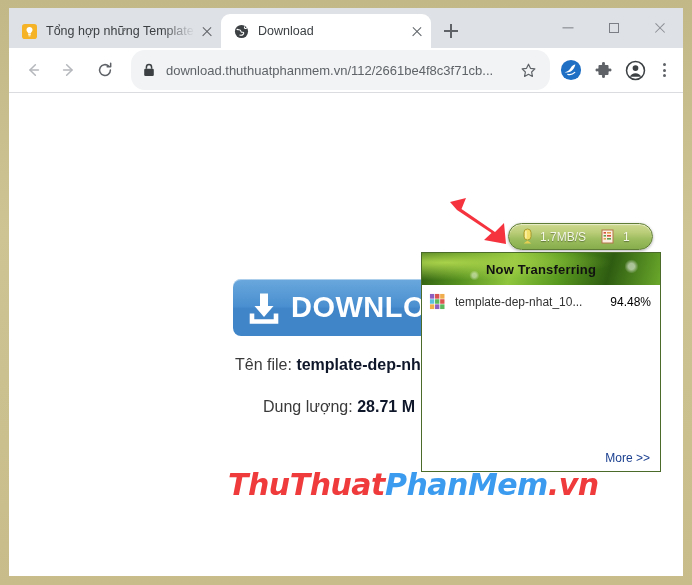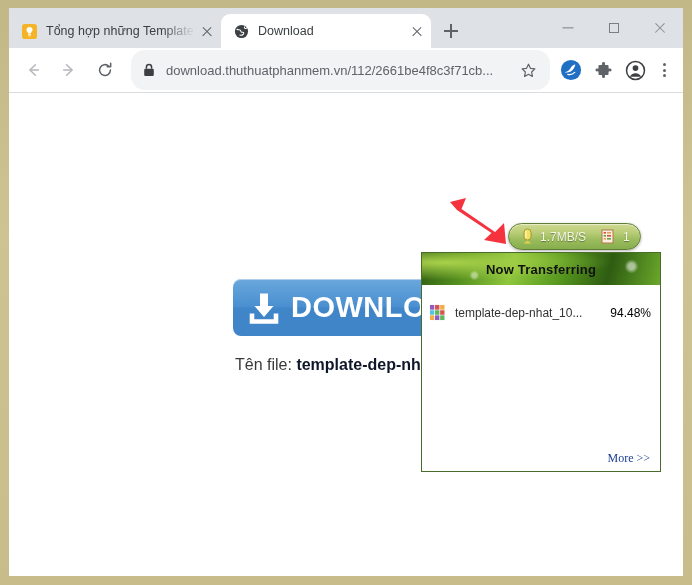--- a/index.html
+++ b/index.html
@@ -244,21 +244,21 @@
   #red-arrow {
     position: absolute;
     left: 437px; top: 103px;
     width: 72px; height: 50px;
   }
 
   
   #dm-floater {
     position: absolute;
     left: 499px; top: 130px;
-    width: 133px; height: 27px;
+    width: 145px; height: 27px;
     border-radius: 14px;
     background: linear-gradient(180deg, #cfd98f 0%, #b9cc77 35%, #9dbd5f 60%, #86ad4c 100%);
     border: 1px solid #5f7d36;
     box-sizing: border-box;
     display: flex;
     align-items: center;
     box-shadow: inset 0 1px 1px rgba(255,255,255,.55), 0 1px 3px rgba(0,0,0,.3);
     overflow: hidden;
   }
   #dm-floater-speed-icon { flex: 0 0 18px; margin-left: 9px; display:flex; justify-content:center; }
@@ -307,21 +307,21 @@
     left: 0; right: 0; top: 50%;
     transform: translateY(-50%);
     text-align: center;
     font-size: 13px;
     font-weight: bold;
     color: #111111;
     letter-spacing: .2px;
   }
   #dm-popup-list {
     flex: 1 1 auto;
-    padding-top: 16px;
+    padding-top: 5px;
     overflow: hidden;
   }
   .dm-item {
     display: flex;
     align-items: center;
     height: 24px;
     padding: 0 9px 0 7px;
   }
   .dm-item-icon { flex: 0 0 18px; height:18px; display:flex; }
   .dm-item-name {
@@ -337,21 +337,20 @@
     font-size: 12px;
     color: #000000;
     margin-left: 6px;
   }
   #dm-popup-footer {
     flex: 0 0 26px;
     display: flex;
     align-items: center;
     justify-content: flex-end;
     padding-right: 10px;
-    font-family: Liberation Serif, serif;
   }
   #dm-more-link {
     font-size: 12px;
     color: #1a3f8f;
     white-space: nowrap;
   }
 </style>
 </head>
 <body>
 
@@ -476,21 +475,28 @@
           </svg>
         </span>
         <span id="download-button-label">DOWNLOAD</span>
       </div>
 
       <div class="info-line" id="file-name-line">
         <span>Tên file:</span>
         <b>template-dep-nh</b>
       </div>
 
-
+      <div class="info-line" id="file-size-line">
+        <span>Dung lượng:</span>
+        <b>28.71 M</b>
+      </div>
+
+      <div id="watermark">
+        <span class="wm-red">ThuThuat</span><span class="wm-blue">PhanMem</span><span class="wm-red">.vn</span>
+      </div>
 
       <div id="red-arrow">
         <svg width="72" height="50" viewBox="0 0 72 50">
           <path d="M4 6 L20 2 L15.5 13 L49 36 L58 27 L60 48 L38 44 L45.5 37 L11 14 Z" fill="#f5333f"></path>
         </svg>
       </div>
 
       <div id="dm-floater">
         <span id="dm-floater-speed-icon">
           <svg width="13" height="17" viewBox="0 0 13 17">

